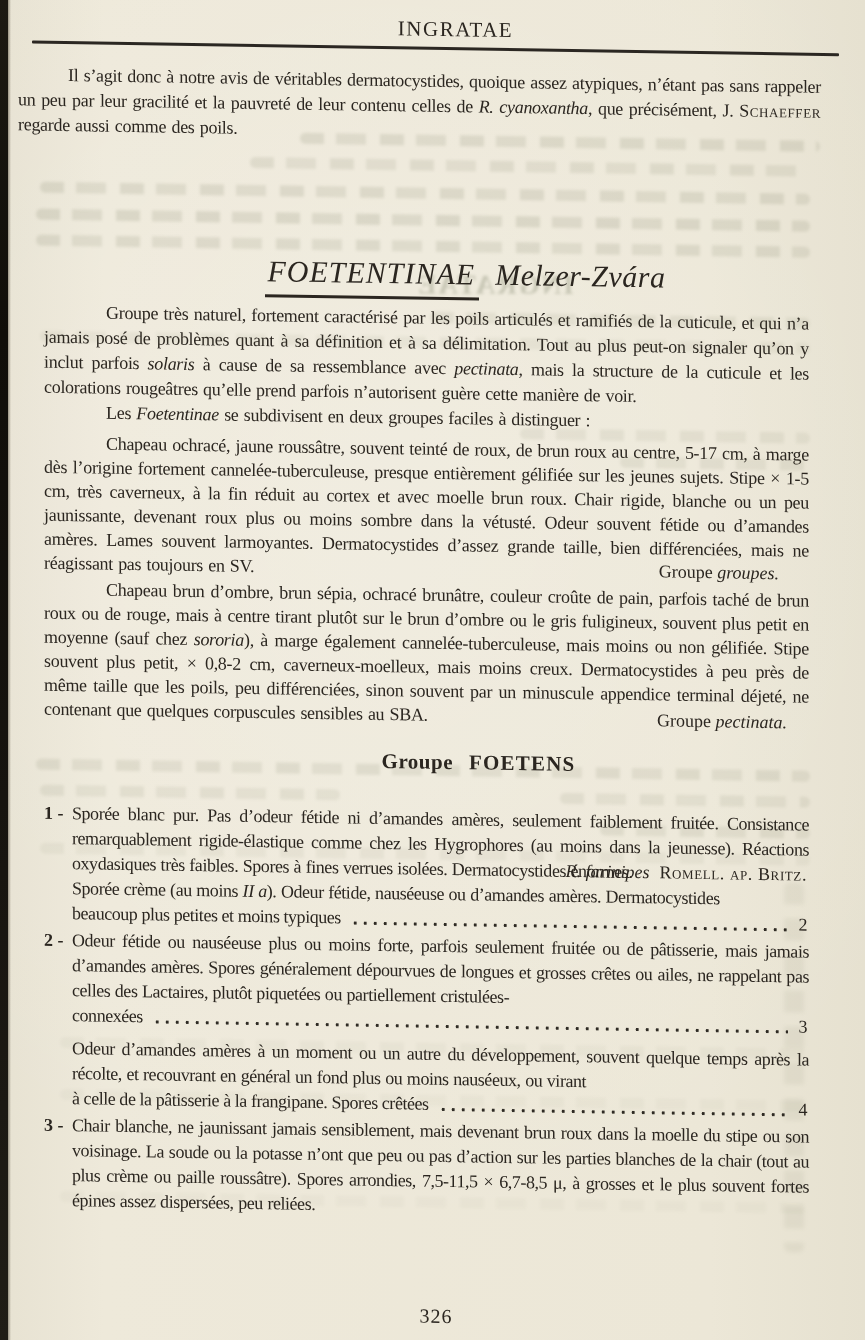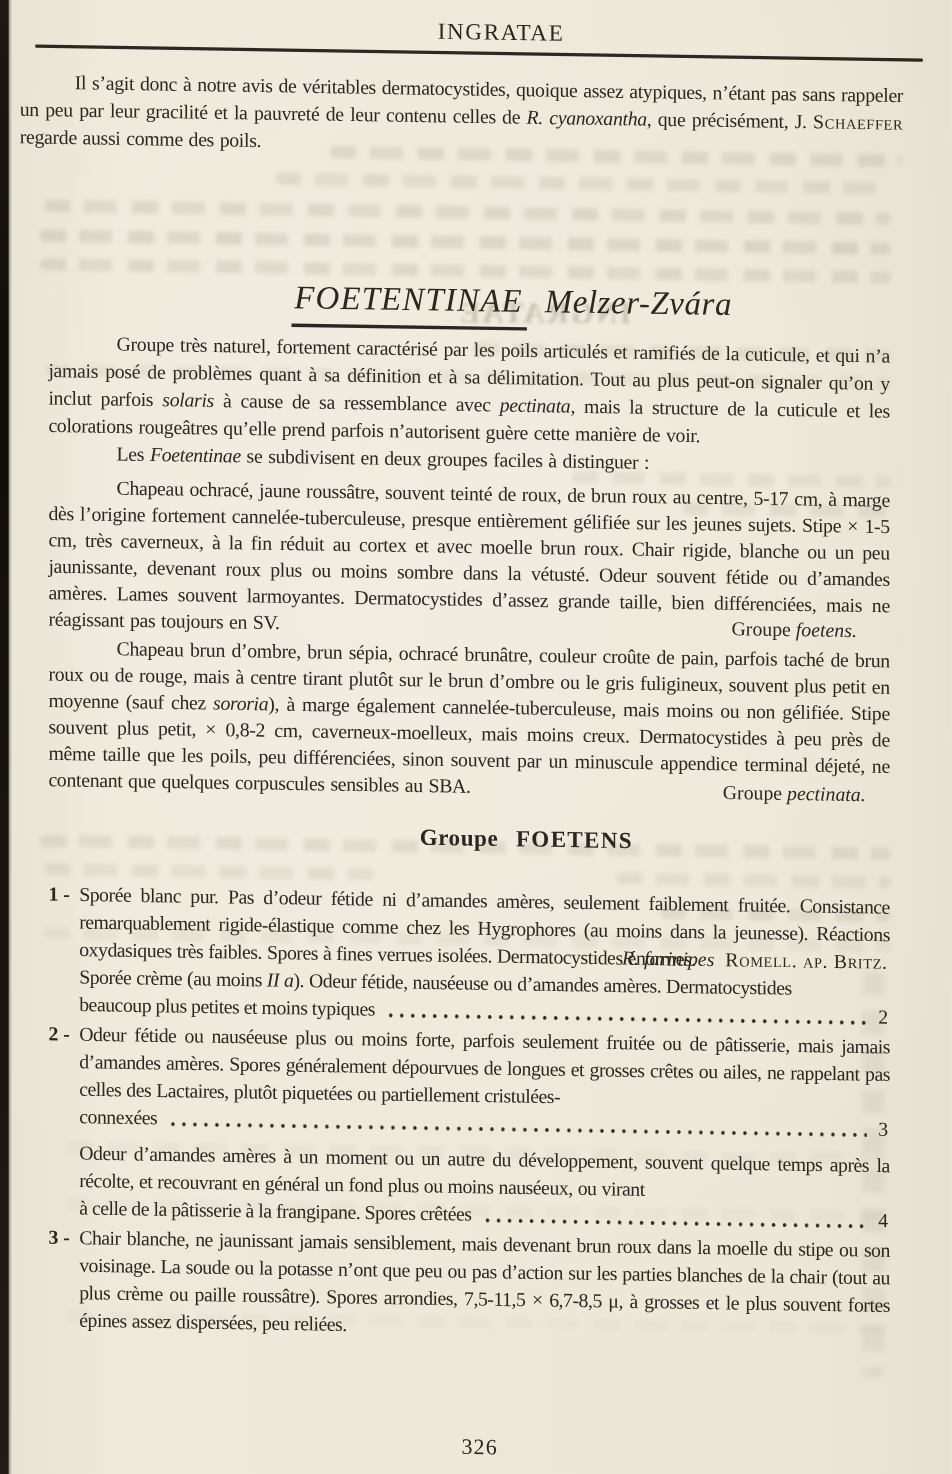--- a/index.html
+++ b/index.html
@@ -117,21 +117,21 @@
   <div class="section-title">
     <span class="main">FOETENTINAE</span><span class="auth">Melzer-Zvára</span>
   </div>
 
   <p class="para indent p-naturel"><span>Groupe très naturel, fortement caractérisé par les poils articulés et ramifiés de la cuticule, et qui n’a jamais posé de problèmes quant à sa définition et à sa délimitation. Tout au plus peut-on signaler qu’on y inclut parfois </span><span class="it">solaris</span><span> à cause de sa ressemblance avec </span><span class="it">pectinata</span><span>, mais la structure de la cuticule et les colorations rougeâtres qu’elle prend parfois n’autorisent guère cette manière de voir.</span></p>
 
   <p class="para indent p-subdiv"><span>Les </span><span class="it">Foetentinae</span><span> se subdivisent en deux groupes faciles à distinguer :</span></p>
 
   <p class="para indent tight p-chap1"><span>Chapeau ochracé, jaune roussâtre, souvent teinté de roux, de brun roux au centre, 5-17 cm, à marge dès l’origine fortement cannelée-tuberculeuse, presque entièrement gélifiée sur les jeunes sujets. Stipe × 1-5 cm, très caverneux, à la fin réduit au cortex et avec moelle brun roux. Chair rigide, blanche ou un peu jaunissante, devenant roux plus ou moins sombre dans la vétusté. Odeur souvent fétide ou d’amandes amères. Lames souvent larmoyantes. Dermatocystides d’assez grande taille, bien différenciées, mais ne réagissant pas toujours en SV.</span></p>
   <div class="group-label label-foetens">
-    <span>Groupe </span><span class="it">foetens.</span>
+    <span>Groupe </span><span class="it">groupes.</span>
   </div>
 
   <p class="para indent tight p-chap2"><span>Chapeau brun d’ombre, brun sépia, ochracé brunâtre, couleur croûte de pain, parfois taché de brun roux ou de rouge, mais à centre tirant plutôt sur le brun d’ombre ou le gris fuligineux, souvent plus petit en moyenne (sauf chez </span><span class="it">sororia</span><span>), à marge également cannelée-tuberculeuse, mais moins ou non gélifiée. Stipe souvent plus petit, × 0,8-2 cm, caverneux-moelleux, mais moins creux. Dermatocystides à peu près de même taille que les poils, peu différenciées, sinon souvent par un minuscule appendice terminal déjeté, ne contenant que quelques corpuscules sensibles au SBA.</span></p>
   <div class="group-label label-pectinata">
     <span>Groupe </span><span class="it">pectinata.</span>
   </div>
 
   <div class="group-heading">
     <span>Groupe</span><span class="gname">FOETENS</span>
   </div>

